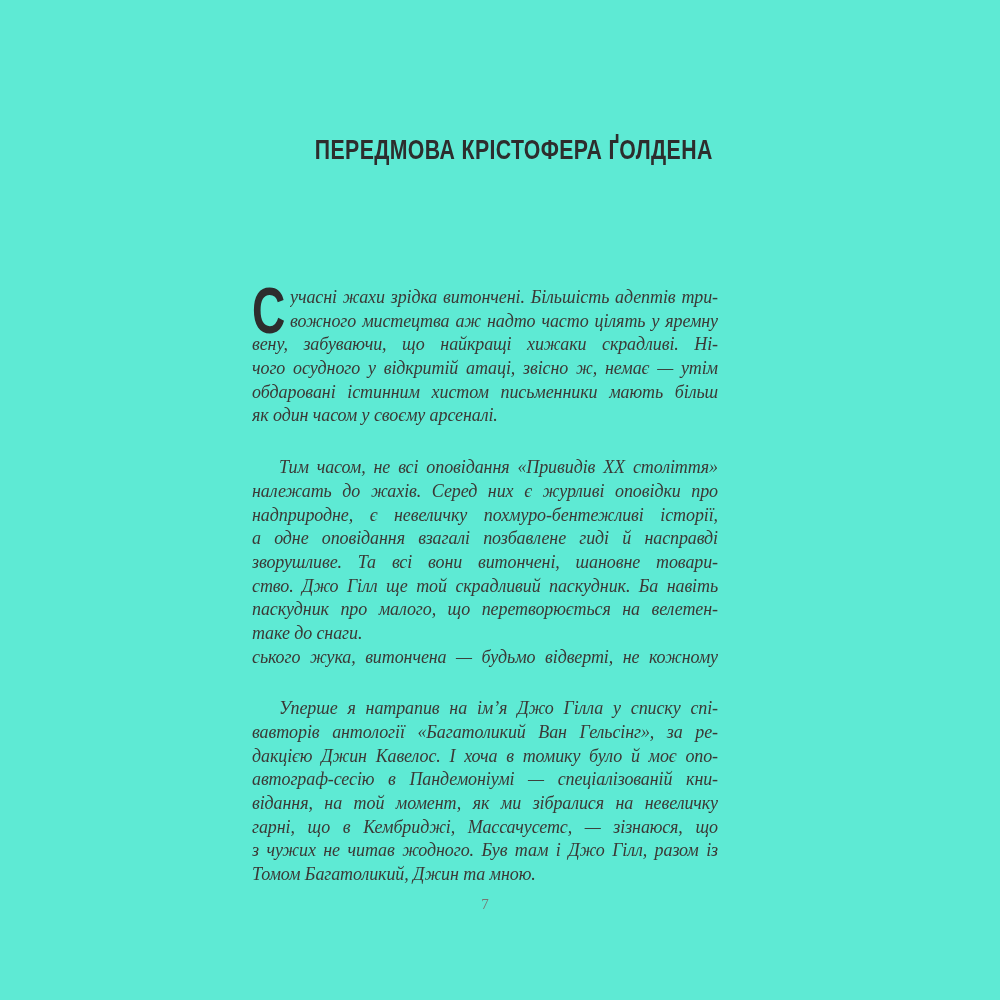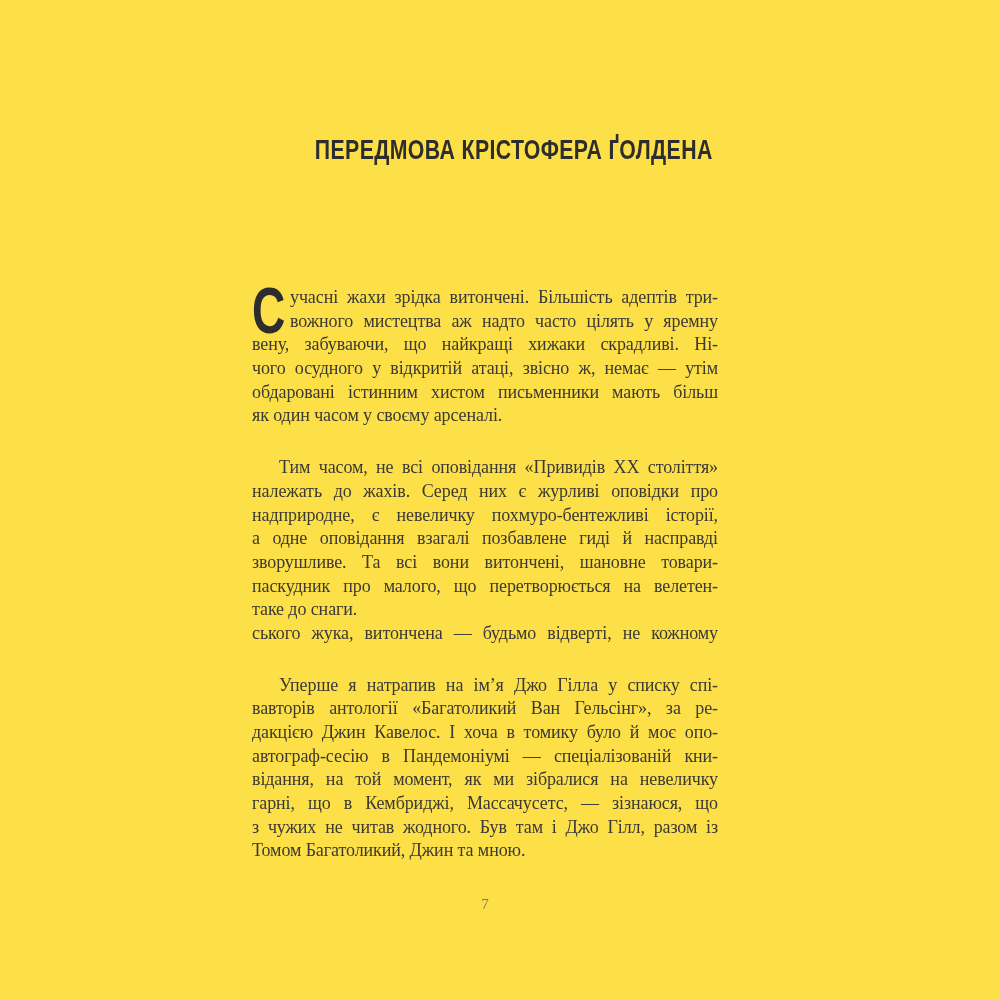--- a/index.html
+++ b/index.html
@@ -4,21 +4,21 @@
 <style>
   html, body {
     margin: 0;
     padding: 0;
     background: #ffffff;
   }
   .page {
     position: relative;
     width: 1000px;
     height: 1000px;
-    background: #fde047;
+    background: #5eead4;
     overflow: hidden;
     font-family: "Liberation Serif", serif;
   }
   .chapter-title {
     position: absolute;
     top: 130px;
     left: 252px;
     width: 466px;
     margin: 0;
     text-align: center;
@@ -46,20 +46,21 @@
   }
   .para {
     position: relative;
     margin: 0;
     padding: 0;
   }
   .line {
     text-align: justify;
     height: 23.7px;
     overflow: hidden;
+    font-style: italic;
   }
   .line.jl {
     text-align-last: justify;
   }
   .line.indent {
     text-indent: 27px;
     margin-top: 28px;
   }
   .line.dco {
     margin-left: 38px;
@@ -102,20 +103,21 @@
         <div class="line jl">чого осудного у відкритій атаці, звісно ж, немає — утім</div>
         <div class="line jl">обдаровані істинним хистом письменники мають більш</div>
         <div class="line">як один часом у своєму арсеналі.</div>
       </div>
       <div class="para">
         <div class="line jl indent">Тим часом, не всі оповідання «Привидів XX століття»</div>
         <div class="line jl">належать до жахів. Серед них є журливі оповідки про</div>
         <div class="line jl">надприродне, є невеличку похмуро-бентежливі історії,</div>
         <div class="line jl">а одне оповідання взагалі позбавлене гиді й насправді</div>
         <div class="line jl">зворушливе. Та всі вони витончені, шановне товари-</div>
+        <div class="line jl">ство. Джо Гілл ще той скрадливий паскудник. Ба навіть</div>
         <div class="line jl">паскудник про малого, що перетворюється на велетен-</div>
         <div class="line">таке до снаги.</div>
         <div class="line jl">ського жука, витончена — будьмо відверті, не кожному</div>
       </div>
       <div class="para">
         <div class="line jl indent">Уперше я натрапив на ім’я Джо Гілла у списку спі-</div>
         <div class="line jl">вавторів антології «Багатоликий Ван Гельсінг», за ре-</div>
         <div class="line jl">дакцією Джин Кавелос. І хоча в томику було й моє опо-</div>
         <div class="line jl">автограф-сесію в Пандемоніумі — спеціалізованій кни-</div>
         <div class="line jl">відання, на той момент, як ми зібралися на невеличку</div>

